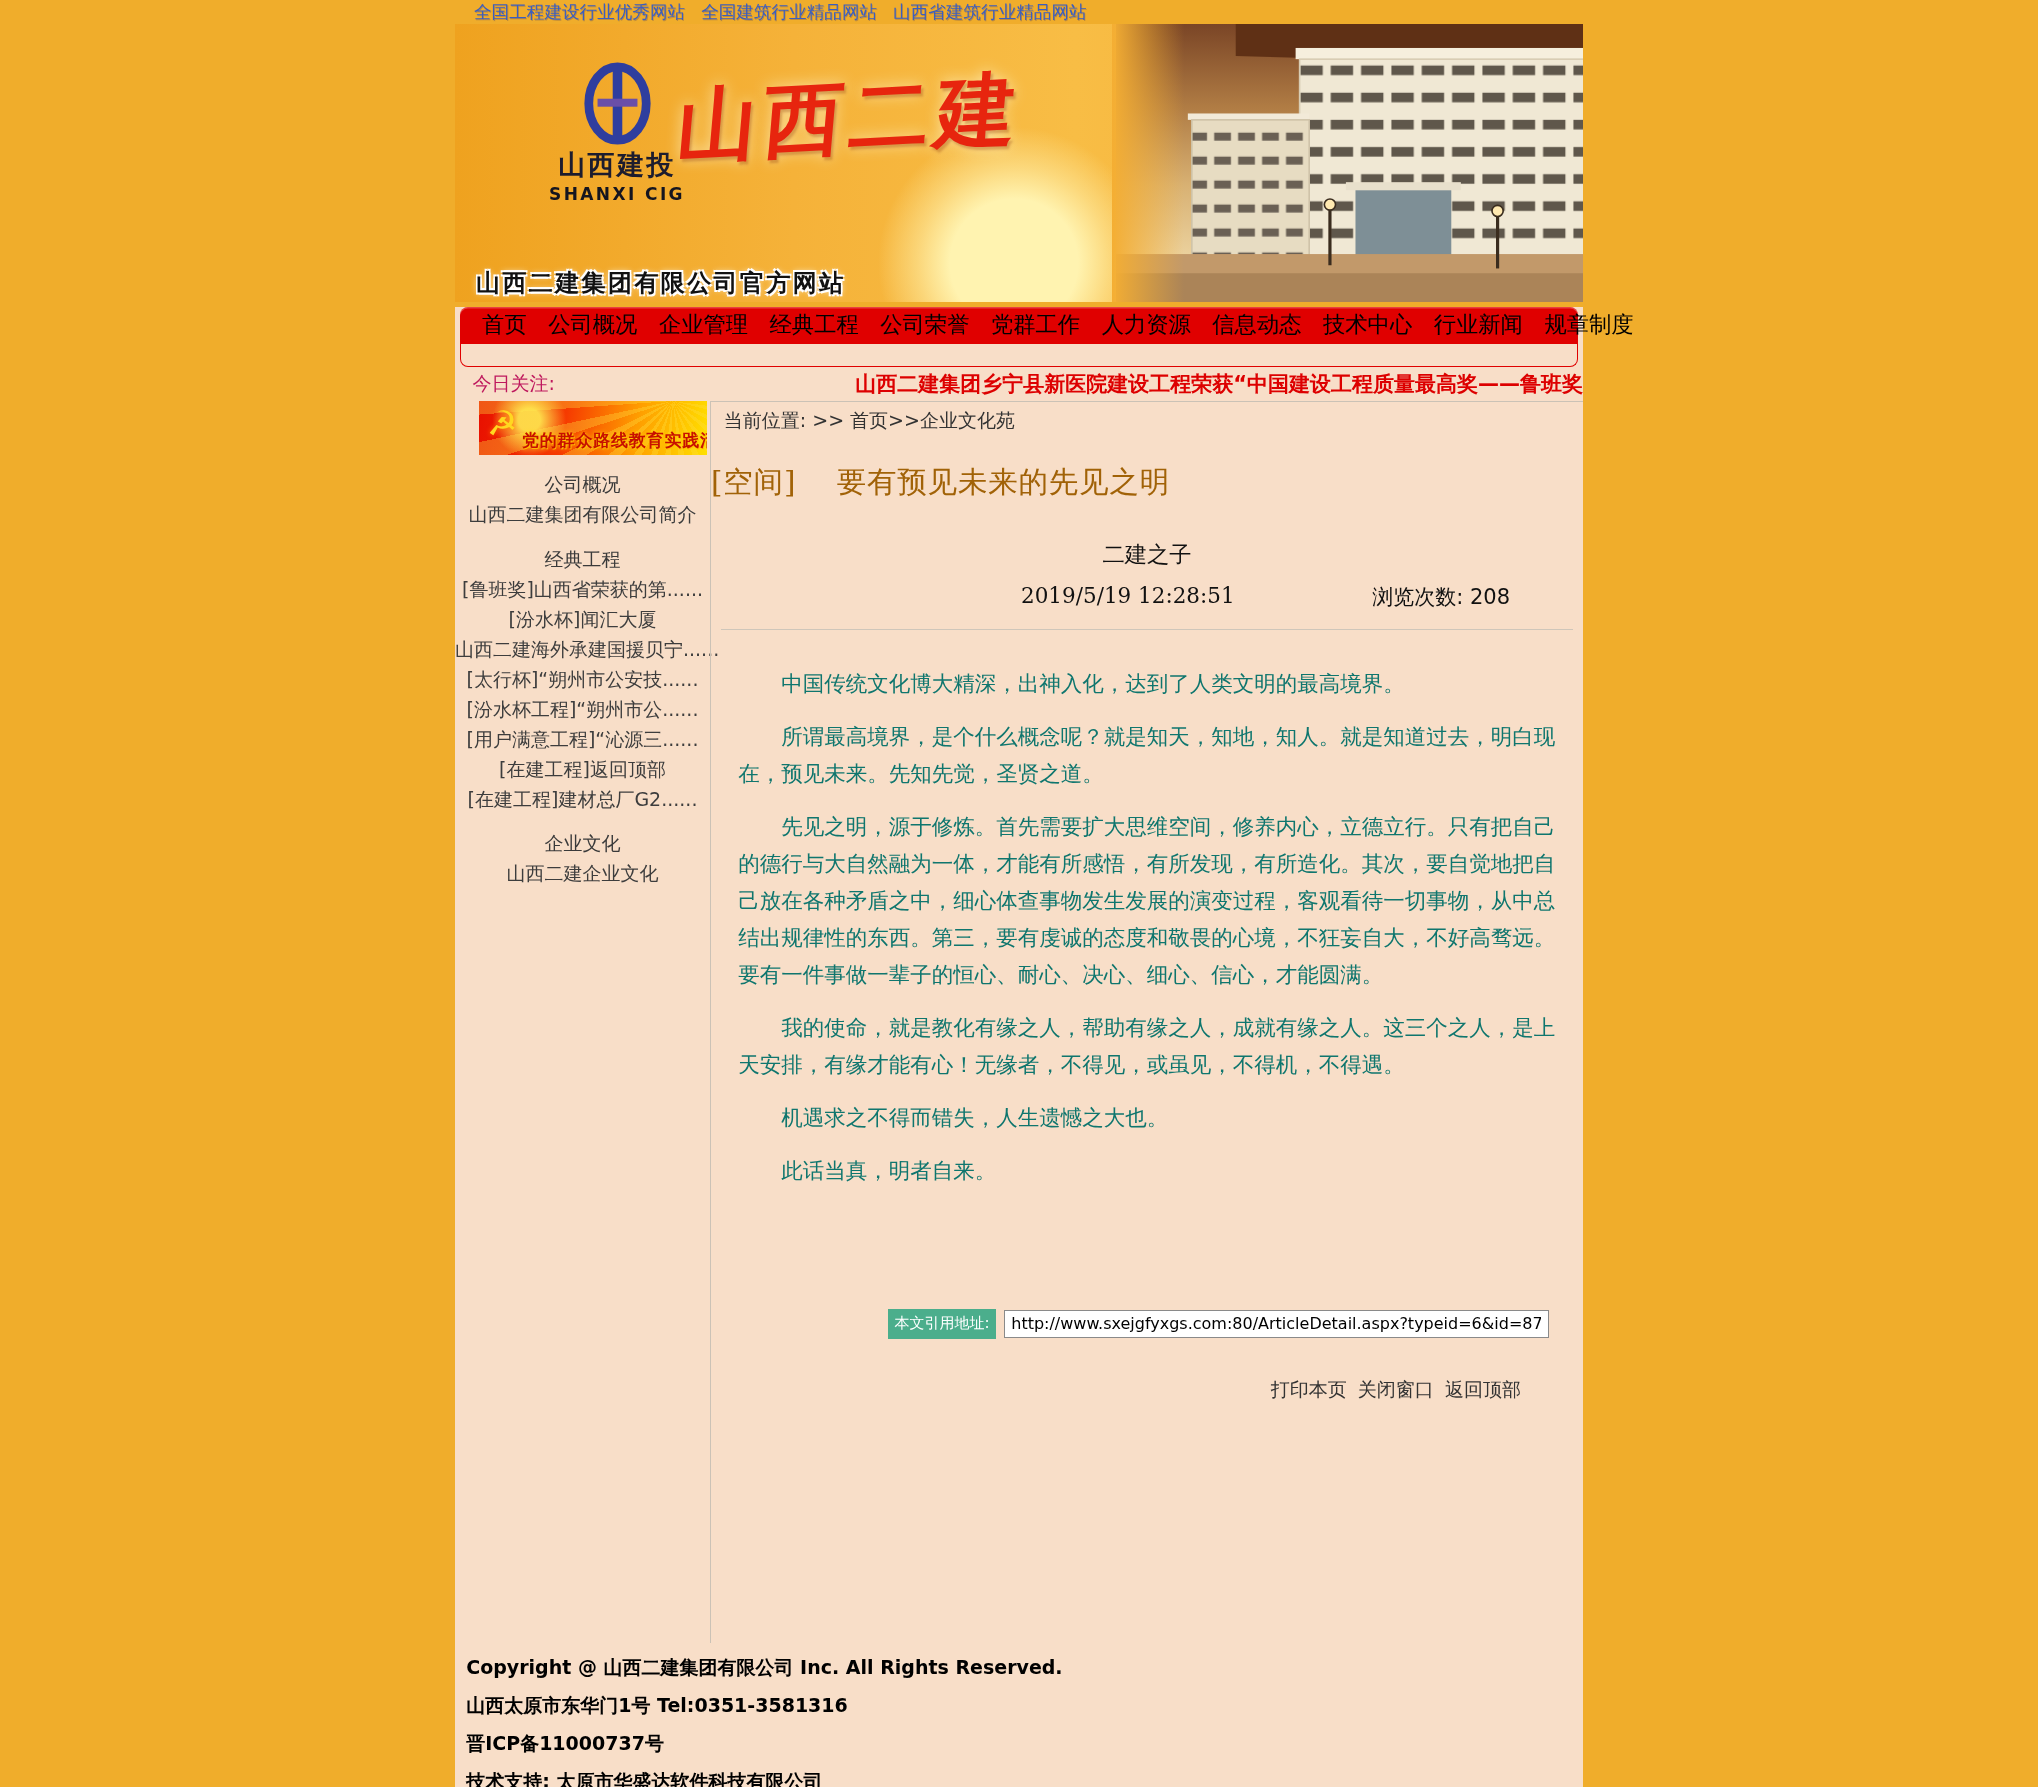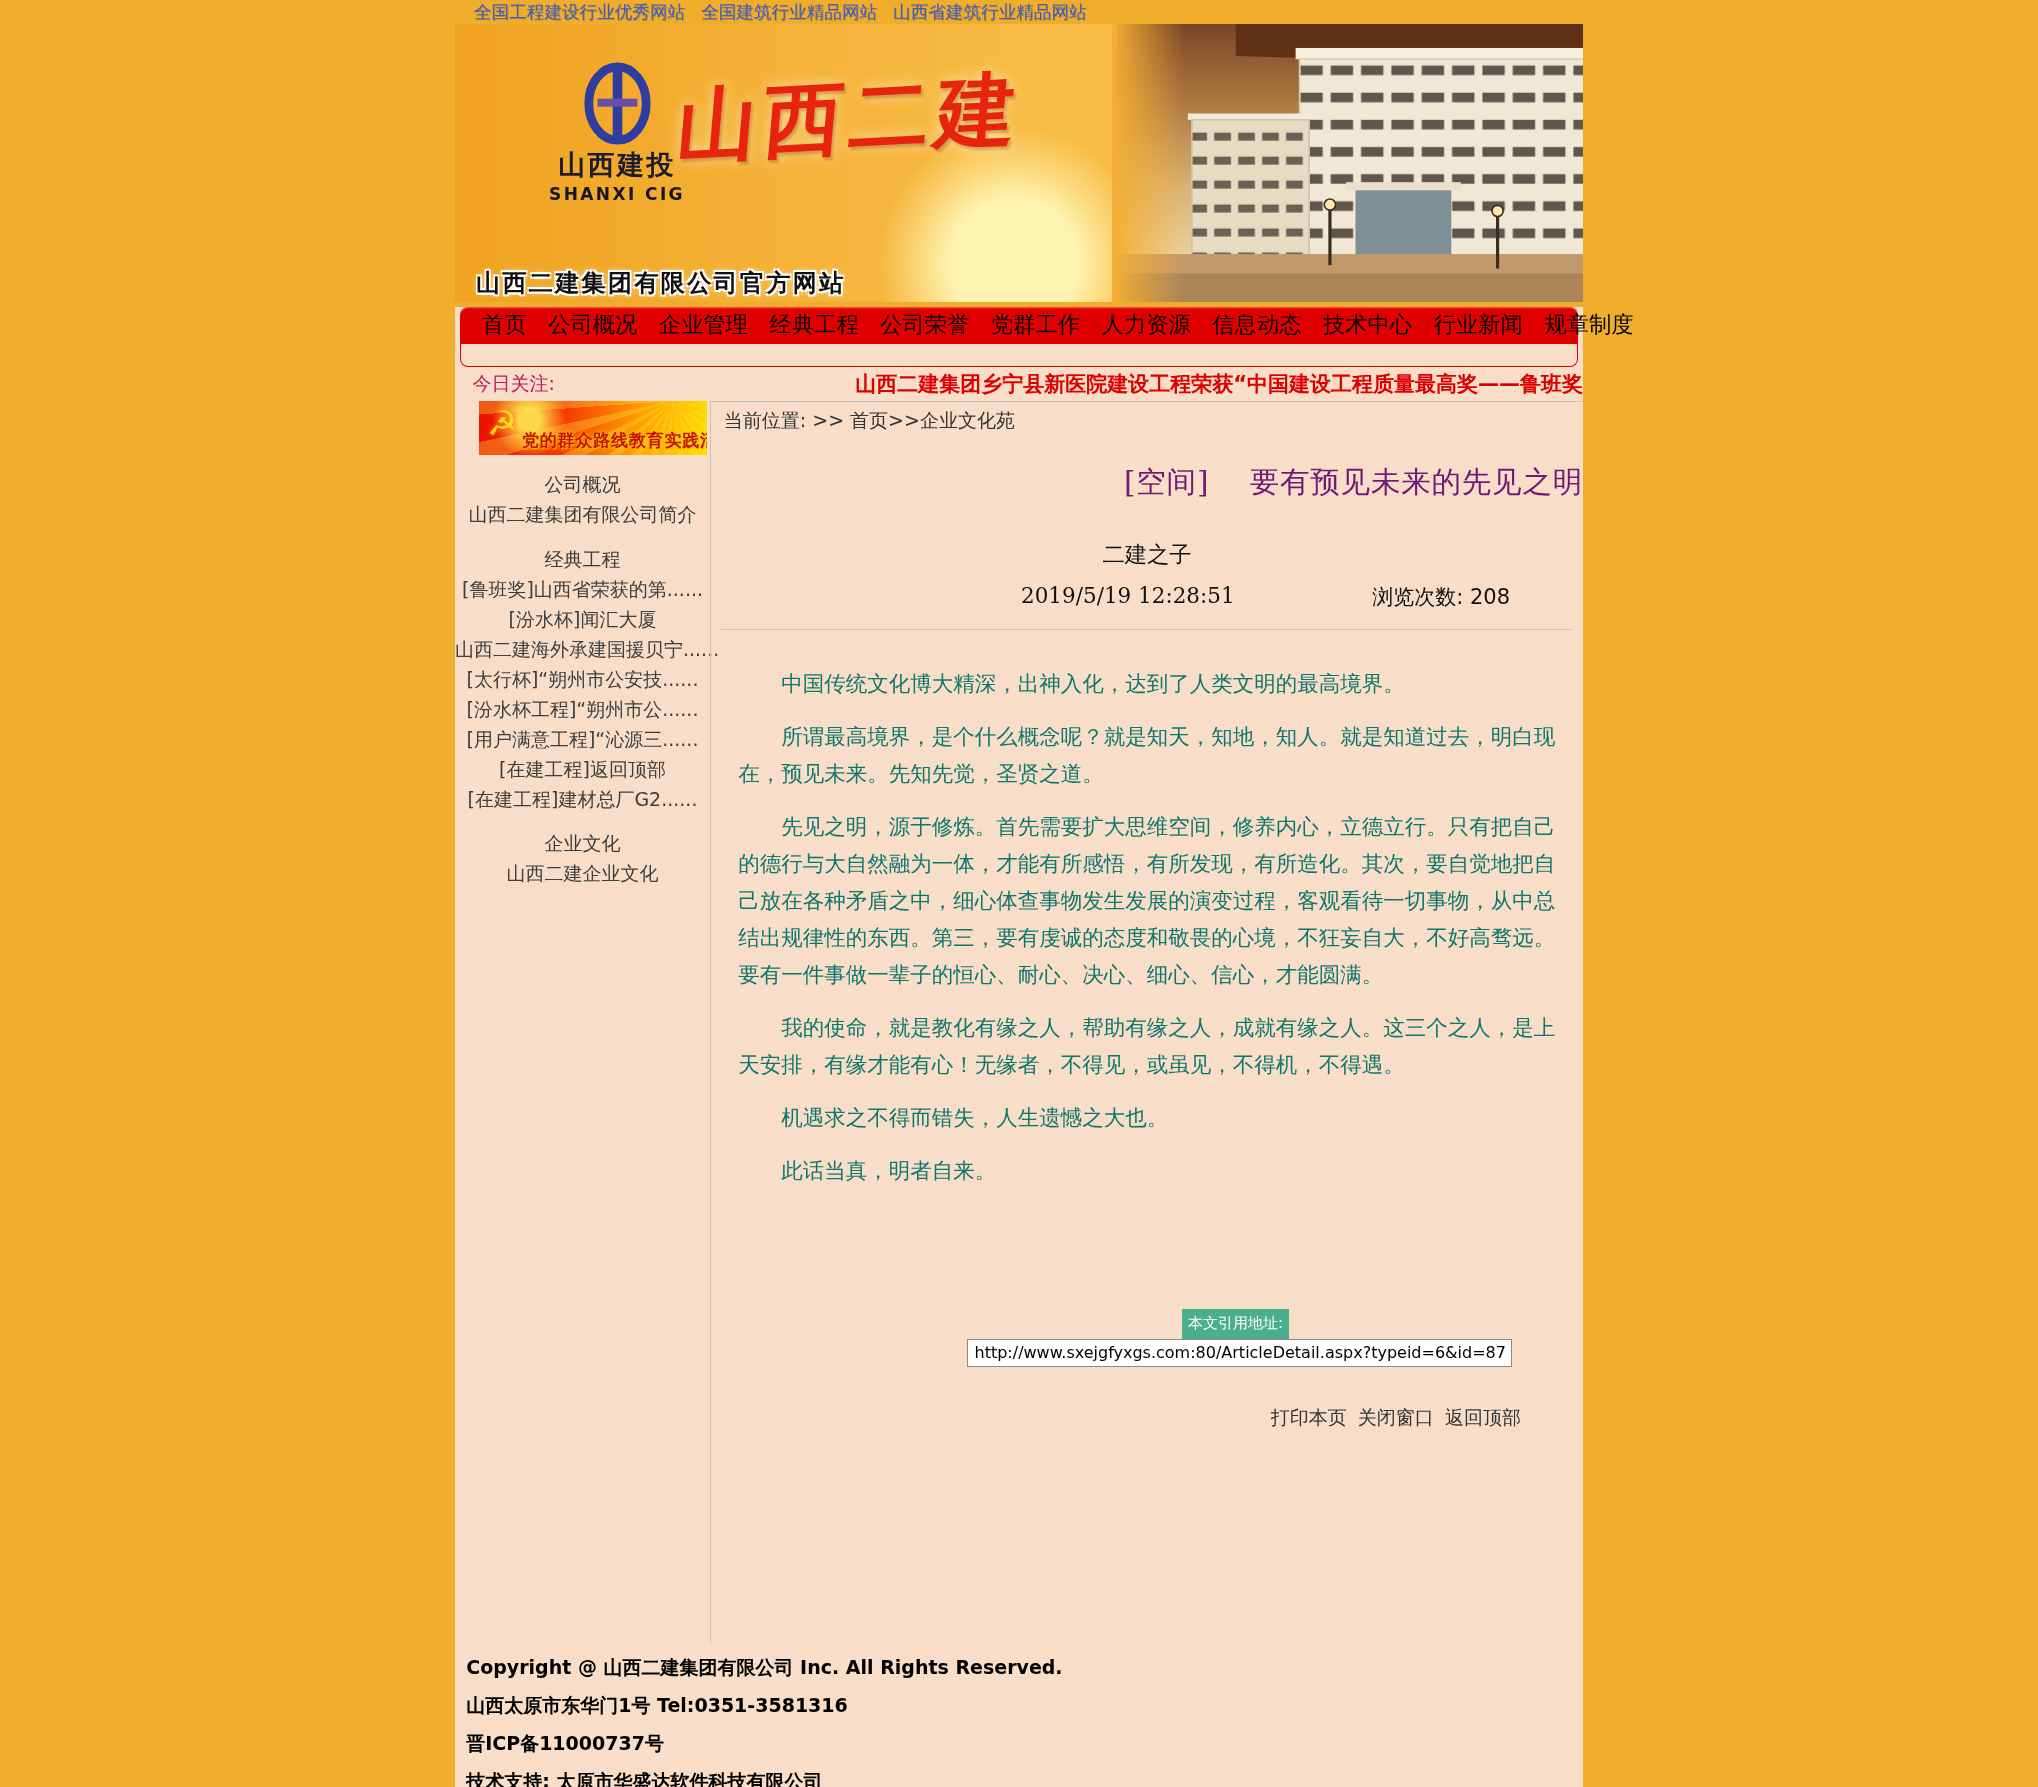--- a/index.html
+++ b/index.html
@@ -79,31 +79,31 @@
     text-shadow:0 0 4.8px rgba(255,120,0,.9);}
   .party-banner .ptext{position:absolute;left:43px;bottom:3.2px;font-size:17px;font-weight:bold;
     color:#C81000;letter-spacing:0.8px;white-space:nowrap;
     text-shadow:0 0 4px #FFD700,0.8px 0.8px 0 #FFB000;}
   .side-menu{margin-top:12.8px;}
   .side-title{font-size:19px;color:#3a3a3a;text-align:center;line-height:30px;margin-top:14.4px;}
   .side-item{font-size:19px;color:#3d3d3d;text-align:center;line-height:30px;cursor:pointer;white-space:nowrap;}
 
   .main-col{flex:1 1 auto;border-left:0.8px solid #CBC2B6;border-top:0.8px solid #CBC2B6;min-width:0;}
   .breadcrumb{font-size:19px;color:#333;padding:6.4px 0 0 12.8px;}
-  .art-title{margin-top:29px;text-align:right;font-family:"DejaVu Serif","Liberation Serif",serif;
-    font-size:29.5px;color:#701a75;letter-spacing:0.8px;}
+  .art-title{margin-top:29px;text-align:left;font-family:"DejaVu Serif","Liberation Serif",serif;
+    font-size:29.5px;color:#a16207;letter-spacing:0.8px;}
   .art-author{margin-top:37px;text-align:center;font-size:22.3px;color:#111;}
   .meta-row{margin-top:12.8px;display:flex;justify-content:space-between;padding:0 73px 0 310px;}
   .art-date{font-size:21.5px;color:#111;font-family:"DejaVu Serif","Liberation Serif",serif;}
   .art-views{font-size:21px;color:#111;}
   .art-rule{border:none;border-top:0.8px solid #CFC6BA;margin:17.6px 9.6px 0 9.6px;}
   .art-body{margin-top:35px;padding:0 9.6px 0 11.2px;}
   .art-body p{margin:16px;font-size:21.5px;line-height:37px;color:#0f766e;text-indent:2em;}
 
-  .cite-row{margin-top:120px;display:flex;align-items:center;margin-left:177px;flex-direction:column;}
+  .cite-row{margin-top:120px;display:flex;align-items:center;margin-left:177px;}
   .cite-label{background:#4BAE8C;color:#fff;font-size:15px;padding:5.6px 6.4px;white-space:nowrap;cursor:default;}
   .cite-input{margin-left:8px;width:530px;height:25.5px;border:0.8px solid #8a8a8a;background:#fff;
     font-size:16px;color:#000;padding:0 6.4px;font-family:"DejaVu Sans","Liberation Sans",sans-serif;}
   .actions-row{margin-top:38px;display:flex;justify-content:flex-end;gap:11.2px;padding-right:62px;}
   .actions-row a{font-size:19px;color:#333;text-decoration:none;cursor:pointer;}
 
   
   .site-footer{padding:4.8px 0 0 11.2px;}
   .site-footer div{font-size:19px;font-weight:bold;color:#000;line-height:38px;}
 </style>

